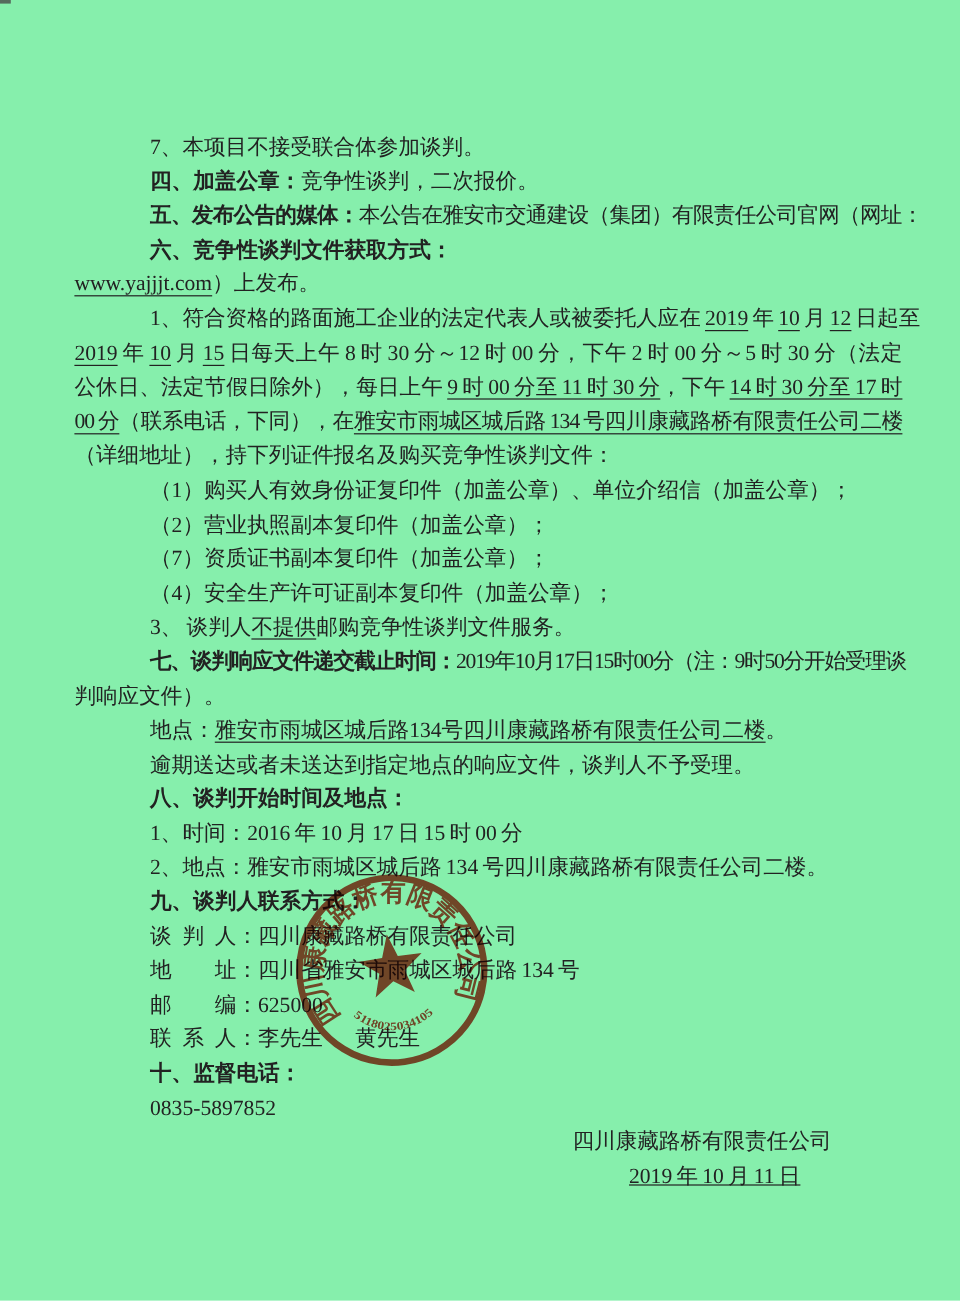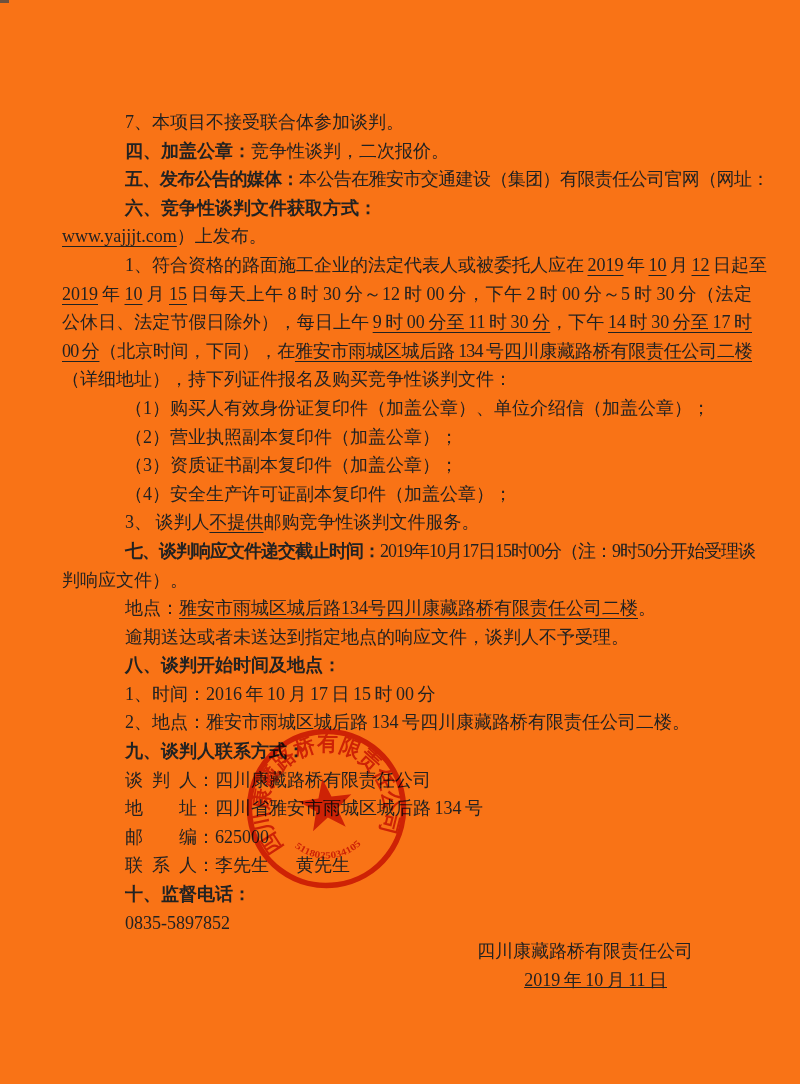--- a/index.html
+++ b/index.html
@@ -1,21 +1,21 @@
 <!DOCTYPE html>
 <html><head>
 <meta charset="utf-8">
 <style>
   html,body{margin:0;padding:0;}
   body{
     width:800px;height:1084px;position:relative;overflow:hidden;
     background:#ffffff;
     font-family:"Liberation Serif","DejaVu Serif",serif;
   }
-  .page{position:absolute;inset:0;background:#f97316;}
+  .page{position:absolute;inset:0;background:#86efac;}
   .artifact{position:absolute;left:0;top:0;width:9px;height:3px;background:#4a4a4a;opacity:.8;}
   .doc{
     position:absolute;left:62px;top:108px;width:690px;
     font-size:18px;line-height:28.6px;color:#222222;
     word-spacing:-1px;
   }
   .line{min-height:28.6px;white-space:nowrap;}
   .line.ind{text-indent:63px;}
   .line.j{text-align:justify;text-align-last:justify;}
   .line.r{text-align:right;white-space:nowrap;}
@@ -36,25 +36,25 @@
 
   <div class="doc">
       <div class="line ind"><span>7、本项目不接受联合体参加谈判。</span></div>
       <div class="line ind"><span class="b">四、加盖公章：</span><span>竞争性谈判，二次报价。</span></div>
       <div class="line ind j" style="letter-spacing: -0.6px;"><span class="b">五、发布公告的媒体：</span><span>本公告在雅安市交通建设（集团）有限责任公司官网（网址：</span></div>
       <div class="line ind"><span class="b">六、竞争性谈判文件获取方式：</span></div>
       <div class="line"><span class="u">www.yajjjt.com</span><span>）上发布。</span></div>
       <div class="line ind j"><span>1、符合资格的路面施工企业的法定代表人或被委托人应在 </span><span class="u">2019</span><span> 年 </span><span class="u">10</span><span> 月 </span><span class="u">12</span><span> 日起至</span></div>
       <div class="line j"><span class="u">2019</span><span> 年 </span><span class="u">10</span><span> 月 </span><span class="u">15</span><span> 日每天上午 8 时 30 分～12 时 00 分，下午 2 时 00 分～5 时 30 分（法定</span></div>
       <div class="line j"><span>公休日、法定节假日除外），每日上午 </span><span class="u">9 时 00 分至 11 时 30 分</span><span>，下午 </span><span class="u">14 时 30 分至 17 时</span></div>
-      <div class="line j" style="letter-spacing: -0.8px;"><span class="u">00 分</span><span>（北京时间，下同），在</span><span class="u">雅安市雨城区城后路 134 号四川康藏路桥有限责任公司二楼</span></div>
+      <div class="line j" style="letter-spacing: -0.8px;"><span class="u">00 分</span><span>（联系电话，下同），在</span><span class="u">雅安市雨城区城后路 134 号四川康藏路桥有限责任公司二楼</span></div>
       <div class="line"><span>（详细地址），持下列证件报名及购买竞争性谈判文件：</span></div>
       <div class="line ind"><span>（1）购买人有效身份证复印件（加盖公章）、单位介绍信（加盖公章）；</span></div>
       <div class="line ind"><span>（2）营业执照副本复印件（加盖公章）；</span></div>
-      <div class="line ind"><span>（3）资质证书副本复印件（加盖公章）；</span></div>
+      <div class="line ind"><span>（7）资质证书副本复印件（加盖公章）；</span></div>
       <div class="line ind"><span>（4）安全生产许可证副本复印件（加盖公章）；</span></div>
       <div class="line ind"><span>3、 谈判人</span><span class="u">不提供</span><span>邮购竞争性谈判文件服务。</span></div>
       <div class="line ind j" style="letter-spacing: -1px; font-family: Liberation Serif, serif;"><span class="b">七、谈判响应文件递交截止时间：</span><span>2019年10月17日15时00分（注：9时50分开始受理谈</span></div>
       <div class="line"><span>判响应文件）。</span></div>
       <div class="line ind"><span>地点：</span><span class="u">雅安市雨城区城后路134号四川康藏路桥有限责任公司二楼</span><span>。</span></div>
       <div class="line ind"><span>逾期送达或者未送达到指定地点的响应文件，谈判人不予受理。</span></div>
       <div class="line ind"><span class="b">八、谈判开始时间及地点：</span></div>
       <div class="line ind"><span>1、时间：2016 年 10 月 17 日 15 时 00 分</span></div>
       <div class="line ind"><span>2、地点：雅安市雨城区城后路 134 号四川康藏路桥有限责任公司二楼。</span></div>
       <div class="line ind"><span class="b">九、谈判人联系方式：</span></div>

